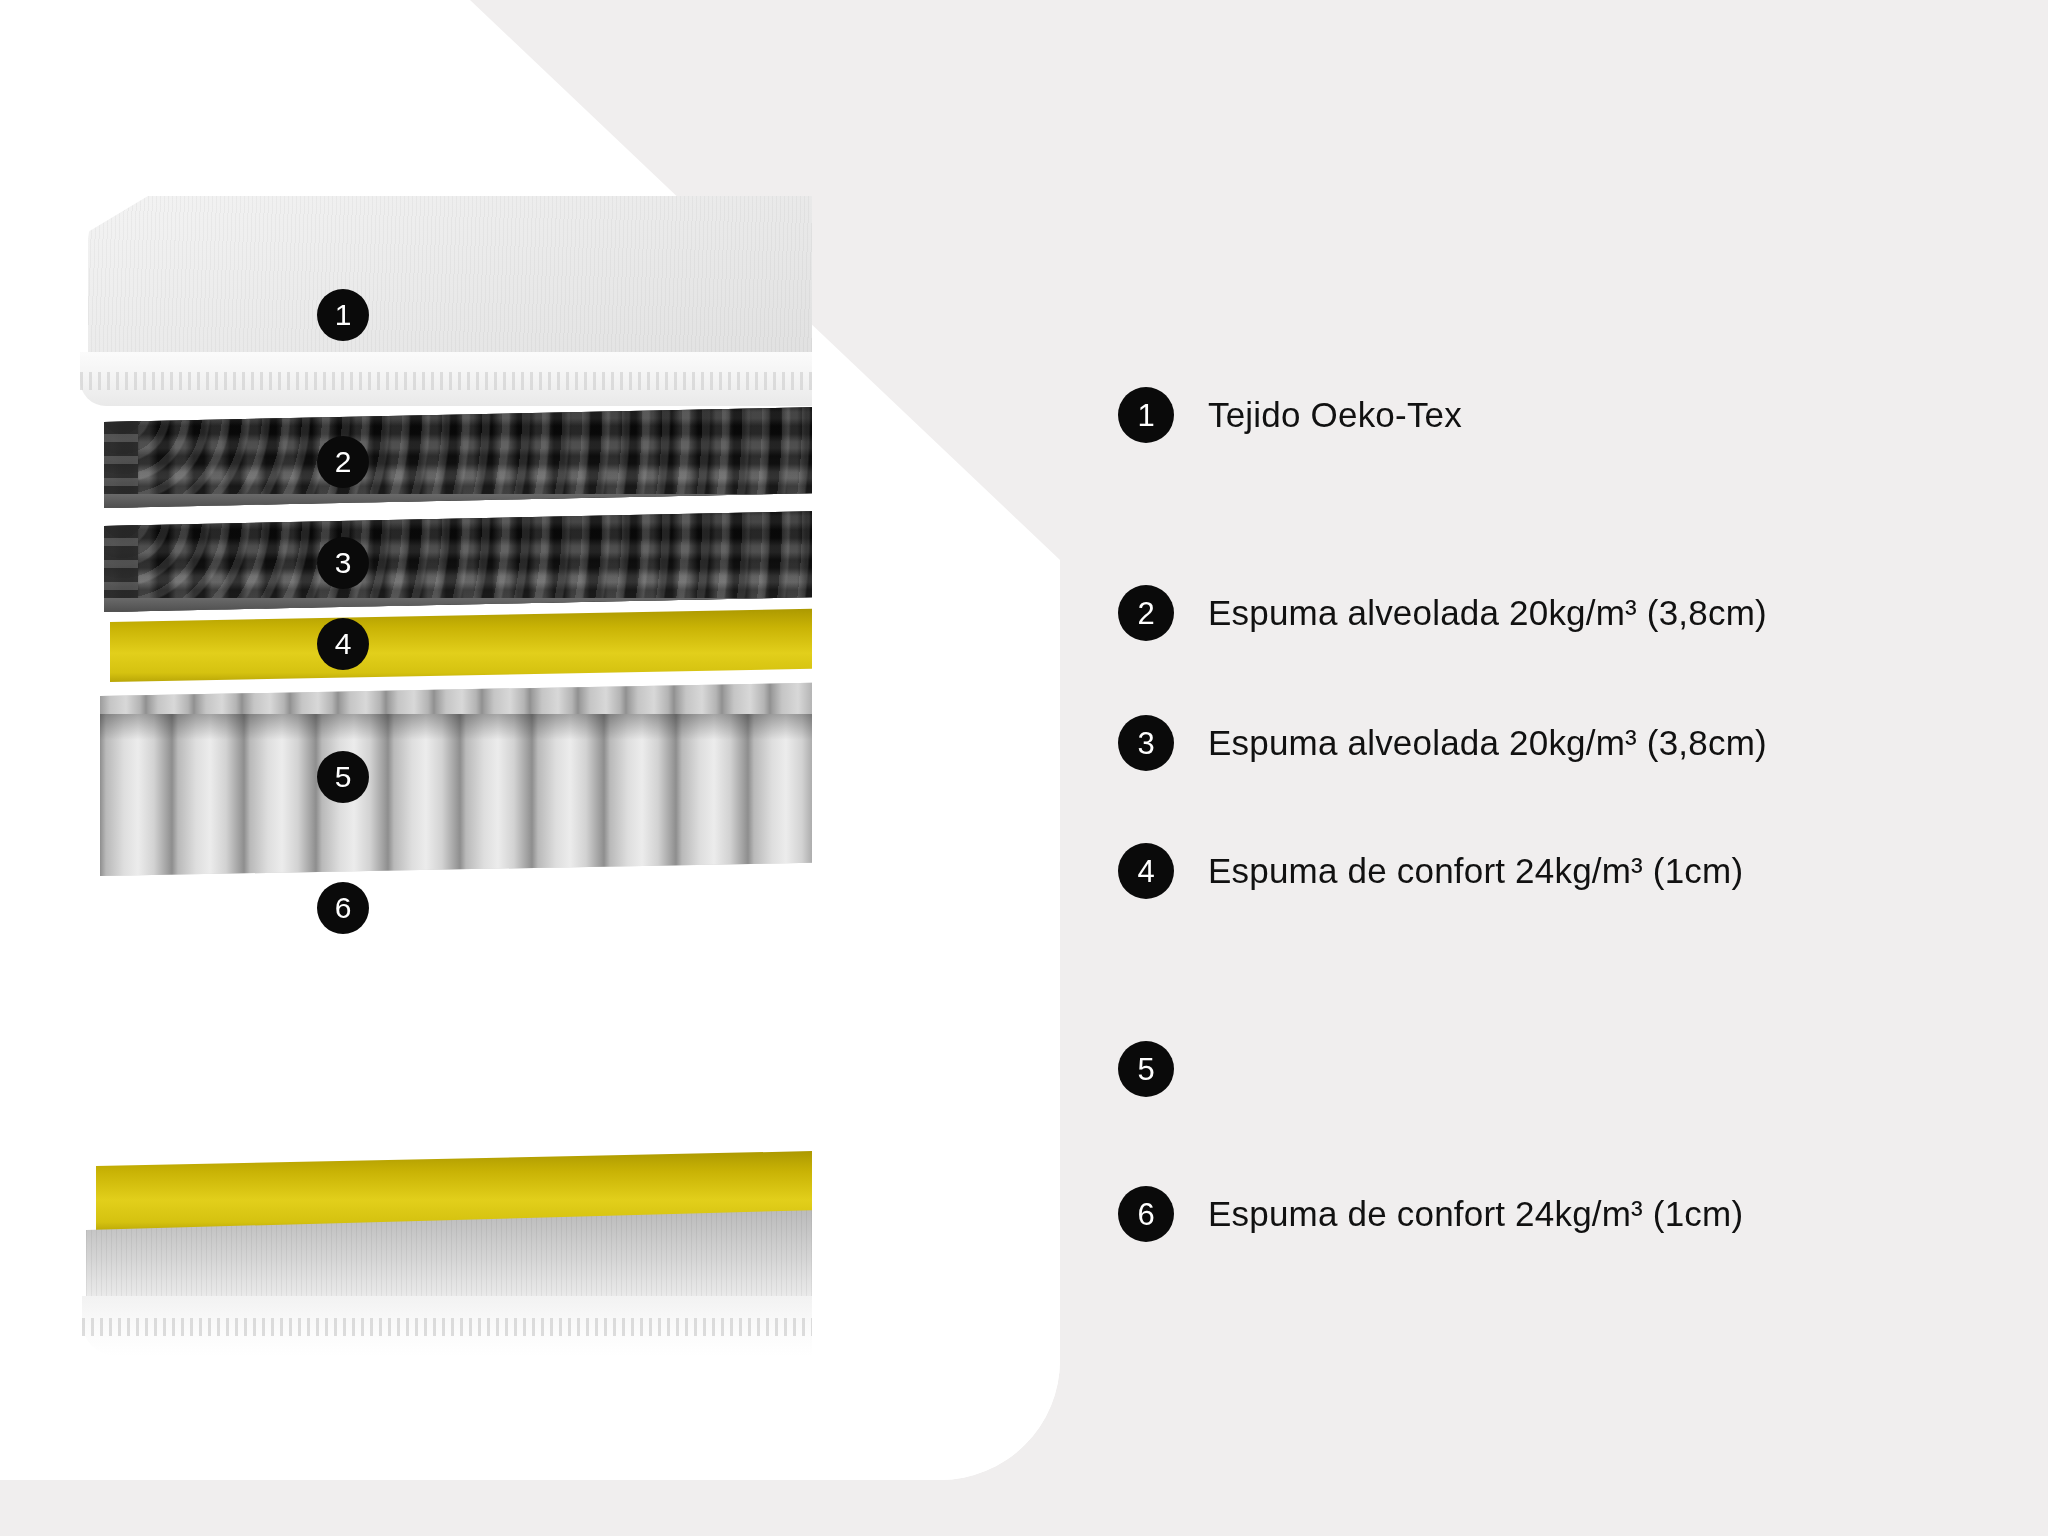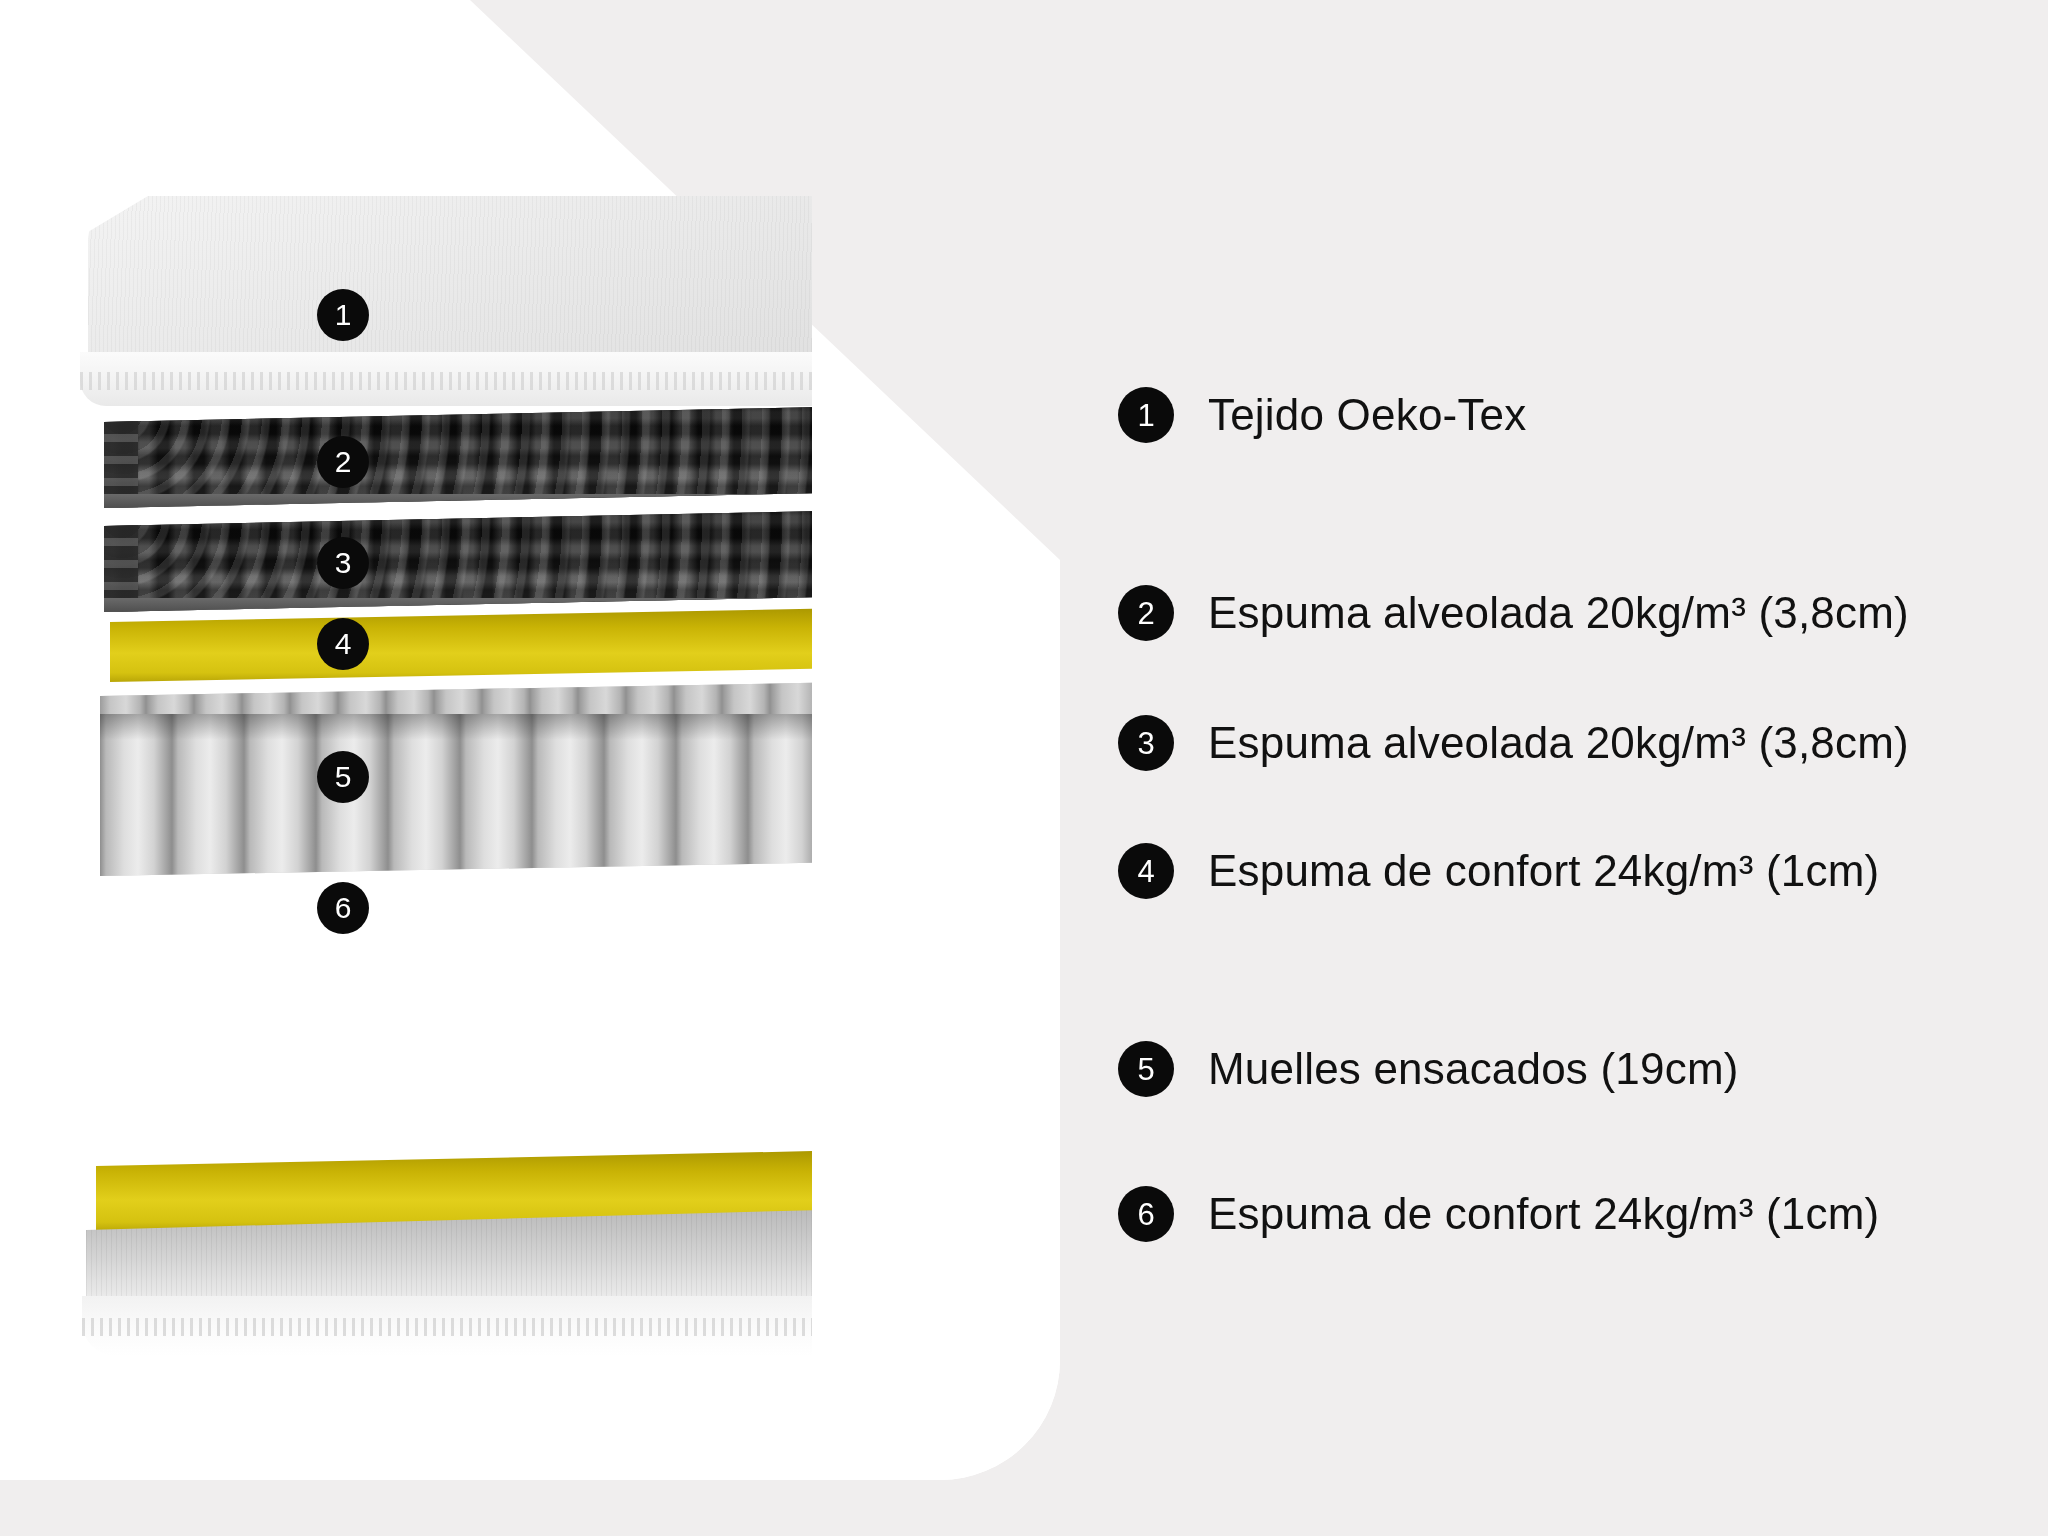--- a/index.html
+++ b/index.html
@@ -268,21 +268,21 @@
     border-radius: 50%;
     background: #0a0a0a;
     color: #ffffff;
     display: flex;
     align-items: center;
     justify-content: center;
     font-size: 31px;
     line-height: 1;
   }
   .legend-label {
-    font-size: 44px;
+    font-size: 35px;
     color: #111111;
     white-space: nowrap;
     letter-spacing: .2px;
   }
 </style>
 </head>
 <body>
 
 <div id="stage">
 
@@ -345,21 +345,20 @@
       <span class="legend-label">Espuma alveolada 20kg/m³ (3,8cm)</span>
     </div>
 
     <div class="legend-row" style="top:843px">
       <span class="legend-badge">4</span>
       <span class="legend-label">Espuma de confort 24kg/m³ (1cm)</span>
     </div>
 
     <div class="legend-row" style="top:1041px">
       <span class="legend-badge">5</span>
-      <span class="legend-label">Muelles ensacados (19cm)</span>
     </div>
 
     <div class="legend-row" style="top:1186px">
       <span class="legend-badge">6</span>
       <span class="legend-label">Espuma de confort 24kg/m³ (1cm)</span>
     </div>
 
   </div>
 </div>
 

